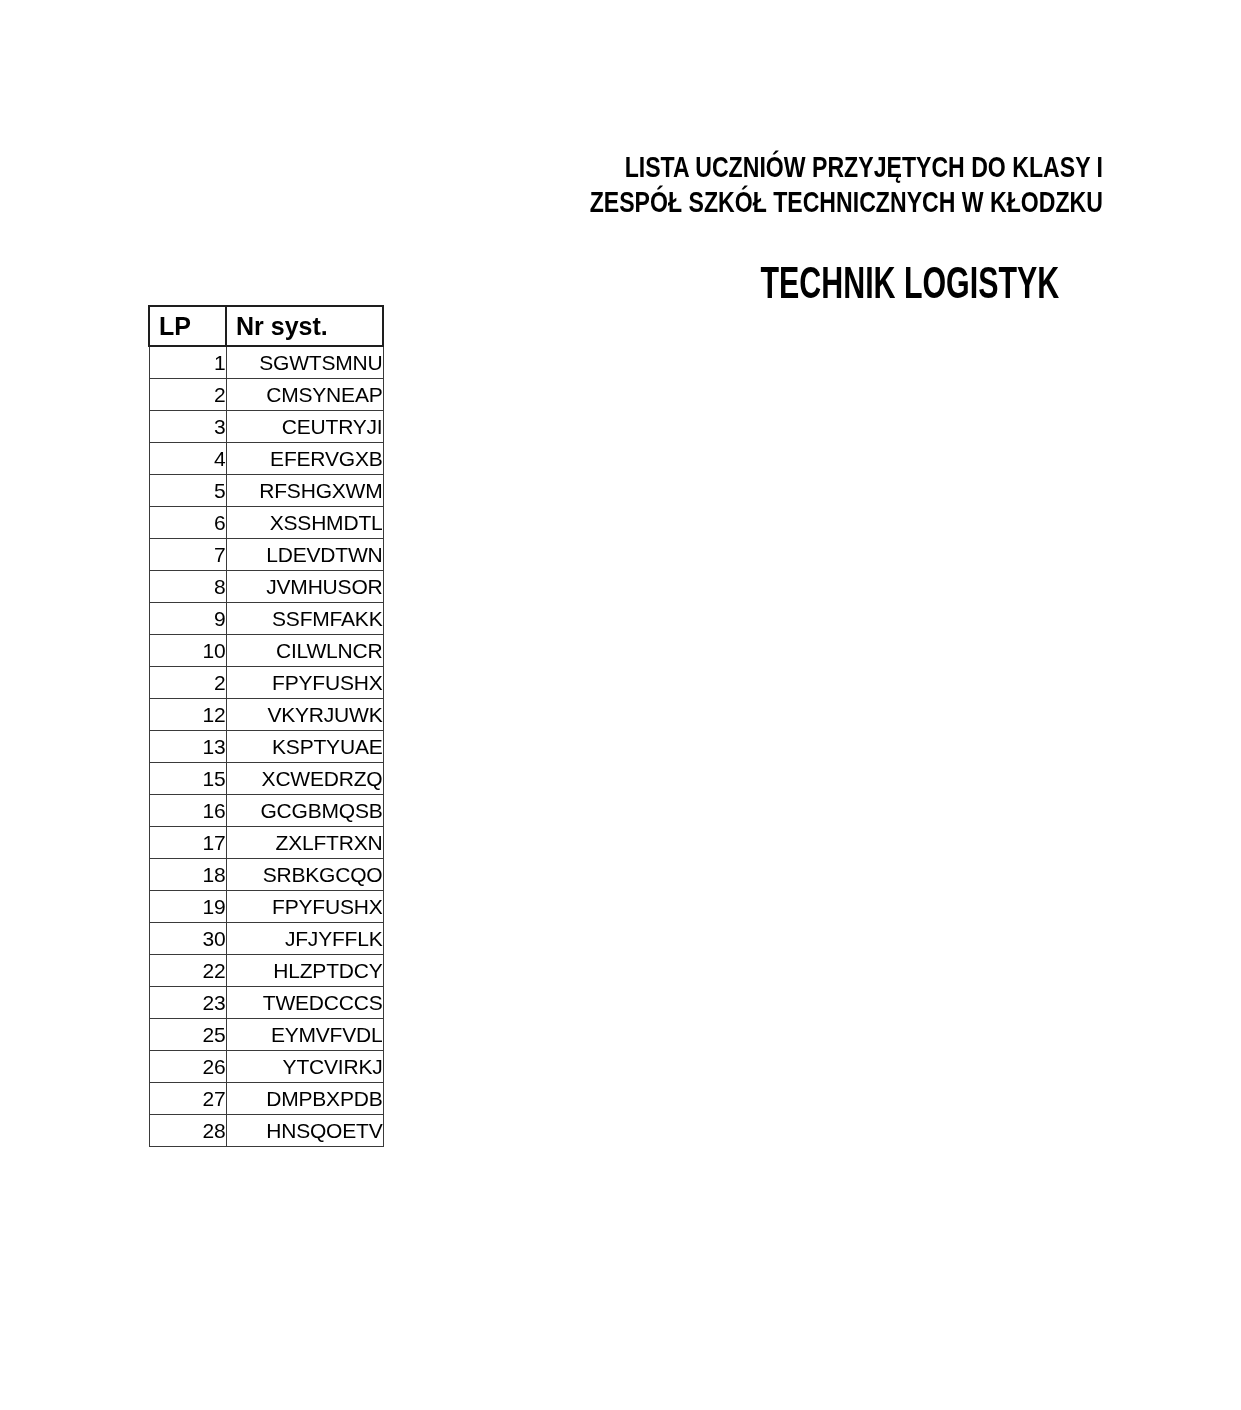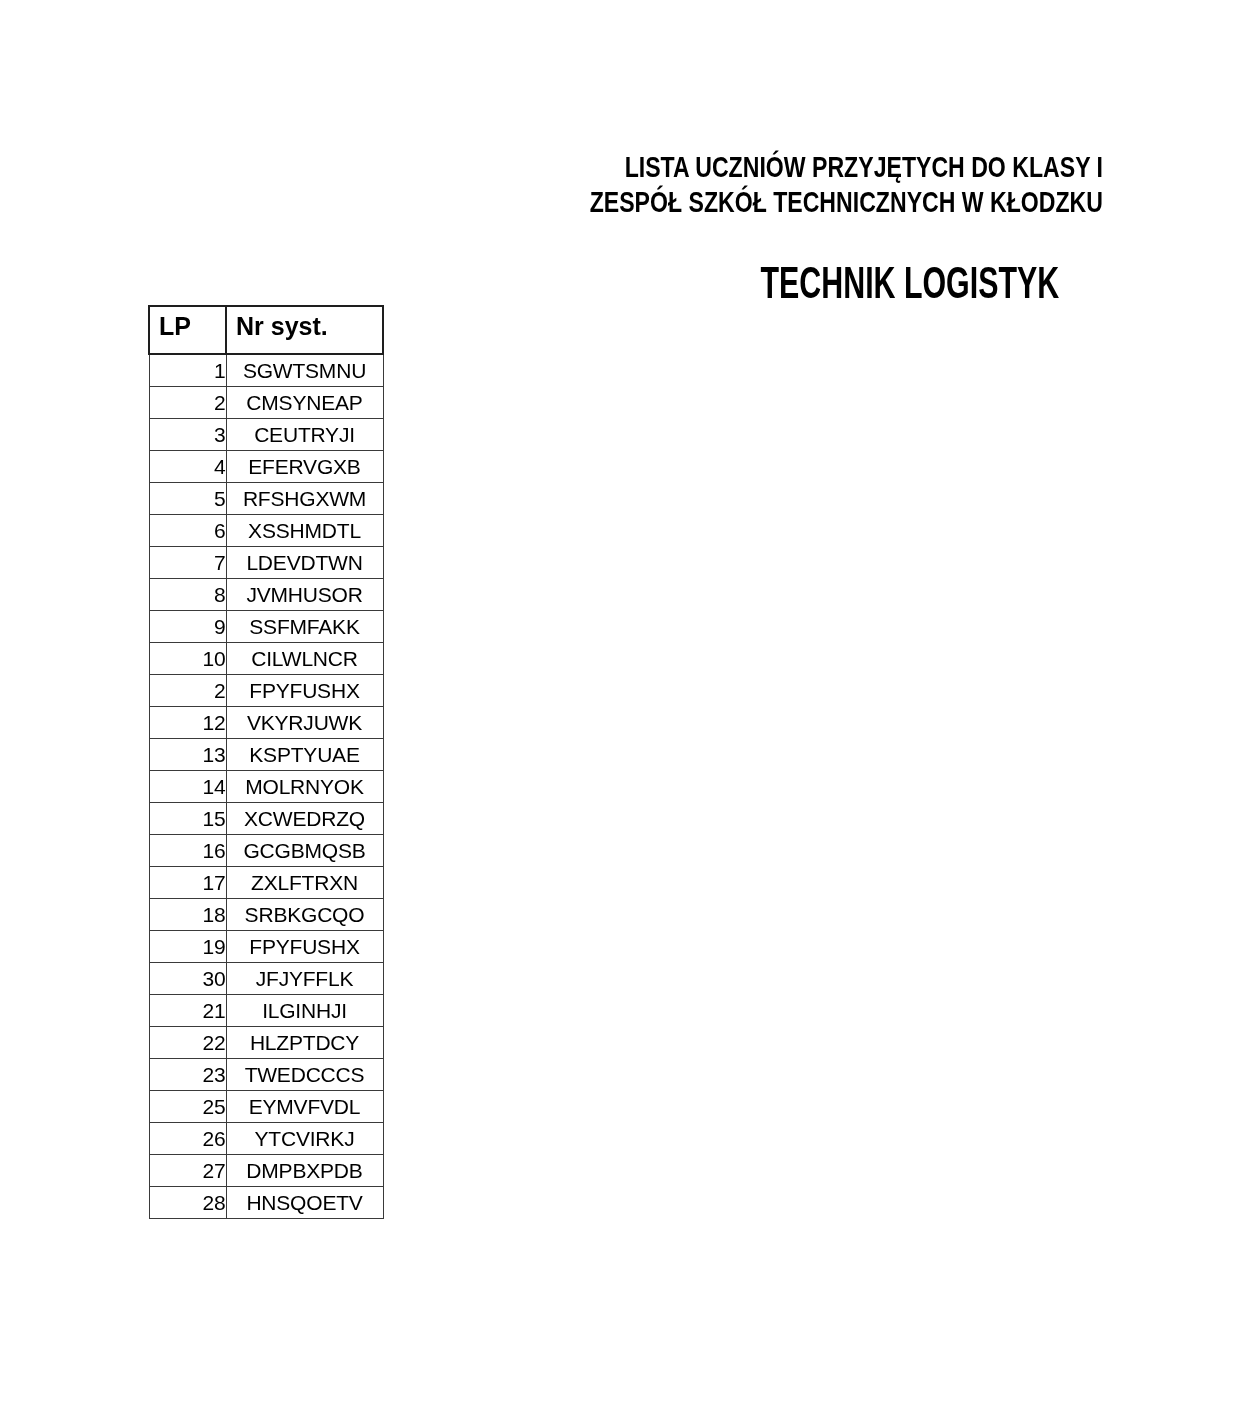--- a/index.html
+++ b/index.html
@@ -46,34 +46,34 @@
   }
   .col-lp { width: 77px; }
   .col-nr { width: 157px; }
   table.roster th {
     border: 2.5px solid #1e1e1e;
     font-size: 25px;
     font-weight: bold;
     text-align: left;
     vertical-align: middle;
     height: 38px;
-    padding: 0 0 8px 9px;
+    padding: 0 0 0 9px;
     white-space: nowrap;
   }
   table.roster td {
     border: 1.5px solid #3a3a3a;
     font-size: 21px;
     vertical-align: middle;
     height: 31px;
     padding: 0;
     white-space: nowrap;
     letter-spacing: -0.2px;
   }
   td.lp-cell { text-align: right; padding-right: 6px; }
-  td.nr-cell { text-align: center; padding-left: 7px; }
+  td.nr-cell { text-align: right; padding-left: 7px; }
 </style>
 </head>
 <body>
 
 <main class="page">
 
   <header class="doc-header">
     <div class="title-line">LISTA UCZNIÓW PRZYJĘTYCH DO KLASY I</div>
     <div class="title-line">ZESPÓŁ SZKÓŁ TECHNICZNYCH W KŁODZKU</div>
     <div class="section-title">TECHNIK LOGISTYK</div>
@@ -137,24 +137,20 @@
         </tr>
         <tr>
           <td class="lp-cell">12</td>
           <td class="nr-cell">VKYRJUWK</td>
         </tr>
         <tr>
           <td class="lp-cell">13</td>
           <td class="nr-cell">KSPTYUAE</td>
         </tr>
         <tr>
-          <td class="lp-cell">14</td>
-          <td class="nr-cell">MOLRNYOK</td>
-        </tr>
-        <tr>
           <td class="lp-cell">15</td>
           <td class="nr-cell">XCWEDRZQ</td>
         </tr>
         <tr>
           <td class="lp-cell">16</td>
           <td class="nr-cell">GCGBMQSB</td>
         </tr>
         <tr>
           <td class="lp-cell">17</td>
           <td class="nr-cell">ZXLFTRXN</td>
@@ -163,24 +159,20 @@
           <td class="lp-cell">18</td>
           <td class="nr-cell">SRBKGCQO</td>
         </tr>
         <tr>
           <td class="lp-cell">19</td>
           <td class="nr-cell">FPYFUSHX</td>
         </tr>
         <tr>
           <td class="lp-cell">30</td>
           <td class="nr-cell">JFJYFFLK</td>
-        </tr>
-        <tr>
-          <td class="lp-cell">21</td>
-          <td class="nr-cell">ILGINHJI</td>
         </tr>
         <tr>
           <td class="lp-cell">22</td>
           <td class="nr-cell">HLZPTDCY</td>
         </tr>
         <tr>
           <td class="lp-cell">23</td>
           <td class="nr-cell">TWEDCCCS</td>
         </tr>
         <tr>

